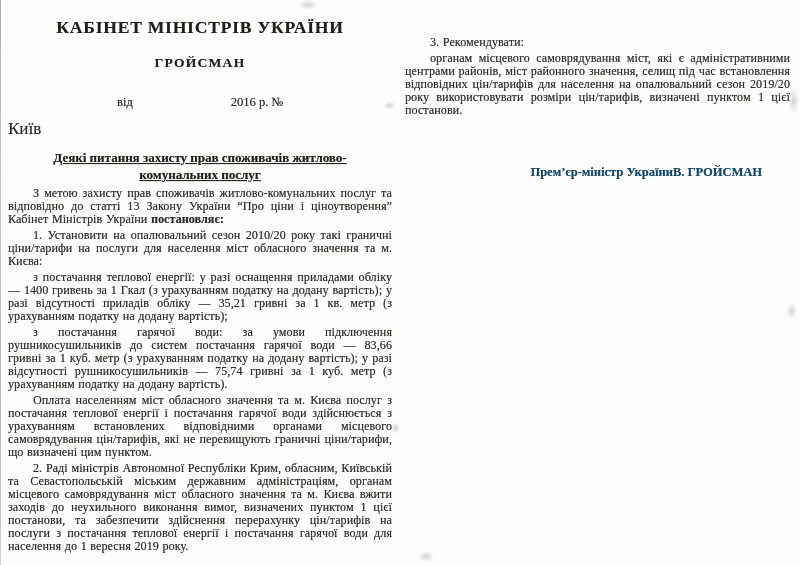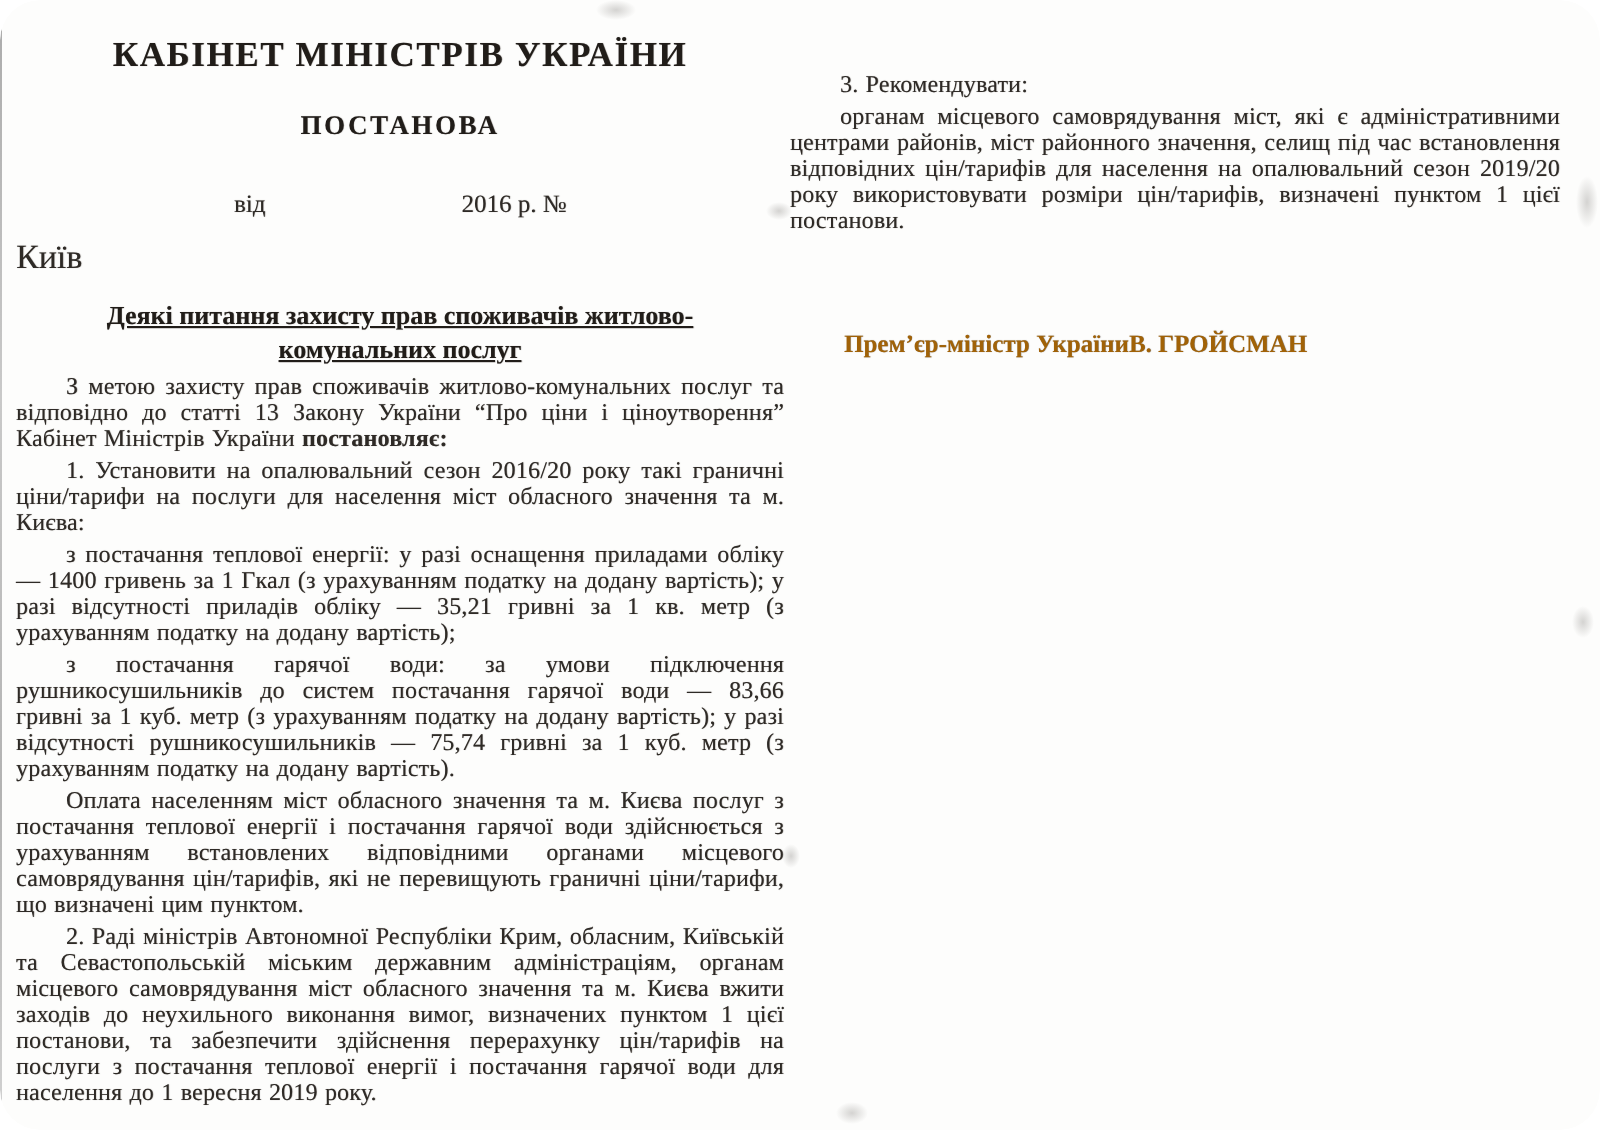--- a/index.html
+++ b/index.html
@@ -1,31 +1,31 @@
 <!DOCTYPE html>
 <html><head>
 <meta charset="utf-8">
 <style>
-  * { box-sizing: border-box; border-radius: 20px; }
+  * { box-sizing: border-box; }
   html, body { margin: 0; padding: 0; background: #ffffff; }
 
   .scan {
     position: relative;
     width: 800px;
     height: 565px;
     background: #fdfdfc;
     overflow: hidden;
     font-family: "Liberation Serif", "DejaVu Serif", serif;
     color: #2e2a26;
     text-shadow: 0.2px 0.2px 0.4px rgba(55,48,42,0.55);
   }
 
   .col { position: absolute; top: 0; }
   .col-left  { left: 8px;   width: 384px; }
-  .col-right { left: 395px; width: 385px; padding-top: 33px; }
+  .col-right { left: 405px; width: 385px; padding-top: 33px; }
 
   .org {
     margin: 17px 0 0;
     text-align: center;
     font-size: 17.5px;
     font-weight: bold;
     letter-spacing: 0.8px;
     color: #211d19;
     line-height: 1.2;
   }
@@ -73,25 +73,25 @@
     letter-spacing: 0.1px;
     word-spacing: 0.5px;
   }
   p.body.first { margin-top: 4px; }
   .col-right p.body.gap { margin-top: 7px; }
 
   .signature {
     margin-top: 48px;
     padding: 0 28px 0 27px;
     display: flex;
-    justify-content: flex-start;
+    justify-content: flex-end;
     font-size: 12.5px;
     font-weight: bold;
     line-height: 15px;
-    color: #a16207;
+    color: #0c4a6e;
   }
 
   
   .edge-left {
     position: absolute;
     left: 0; top: 0;
     width: 1px; height: 565px;
     background: linear-gradient(#8f8f8f, #b8b8b8 35%, #9a9a9a 70%, #c4c4c4);
     opacity: 0.75;
   }
@@ -116,34 +116,34 @@
   <div class="smudge s1"></div>
   <div class="smudge s2"></div>
   <div class="smudge s3"></div>
   <div class="smudge s4"></div>
   <div class="smudge s5"></div>
   <div class="smudge s6"></div>
 
   <div class="col col-left">
     <div class="org">КАБІНЕТ МІНІСТРІВ УКРАЇНИ</div>
 
-    <div class="doctype">ПОСТАНОВА</div>
+    <div class="doctype">ГРОЙСМАН</div>
 
     <div class="dateline">
       <span>від</span>
       <span class="suffix">2016 р. №</span>
     </div>
 
     <div class="city">Київ</div>
 
     <div class="doc-title">Деякі питання захисту прав споживачів житлово-комунальних послуг</div>
 
     <p class="body first"><span>З метою захисту прав споживачів житлово-комунальних послуг та відповідно до статті 13 Закону України “Про ціни і ціноутворення” Кабінет Міністрів України</span> <b>постановляє:</b></p>
 
-    <p class="body">1. Установити на опалювальний сезон 2016/20 року такі граничні ціни/тарифи на послуги для населення міст обласного значення та м. Києва:</p>
+    <p class="body">1. Установити на опалювальний сезон 2010/20 року такі граничні ціни/тарифи на послуги для населення міст обласного значення та м. Києва:</p>
     <p class="body">з постачання теплової енергії: у разі оснащення приладами обліку — 1400 гривень за 1 Гкал (з урахуванням податку на додану вартість); у разі відсутності приладів обліку — 35,21 гривні за 1 кв. метр (з урахуванням податку на додану вартість);</p>
     <p class="body">з постачання гарячої води: за умови підключення рушникосушильників до систем постачання гарячої води — 83,66 гривні за 1 куб. метр (з урахуванням податку на додану вартість); у разі відсутності рушникосушильників — 75,74 гривні за 1 куб. метр (з урахуванням податку на додану вартість).</p>
     <p class="body">Оплата населенням міст обласного значення та м. Києва послуг з постачання теплової енергії і постачання гарячої води здійснюється з урахуванням встановлених відповідними органами місцевого самоврядування цін/тарифів, які не перевищують граничні ціни/тарифи, що визначені цим пунктом.</p>
     <p class="body">2. Раді міністрів Автономної Республіки Крим, обласним, Київській та Севастопольській міським державним адміністраціям, органам місцевого самоврядування міст обласного значення та м. Києва вжити заходів до неухильного виконання вимог, визначених пунктом 1 цієї постанови, та забезпечити здійснення перерахунку цін/тарифів на послуги з постачання теплової енергії і постачання гарячої води для населення до 1 вересня 2019 року.</p>
   </div>
 
   <div class="col col-right">
     <p class="body">3. Рекомендувати:</p>
     <p class="body">органам місцевого самоврядування міст, які є адміністративними центрами районів, міст районного значення, селищ під час встановлення відповідних цін/тарифів для населення на опалювальний сезон 2019/20 року використовувати розміри цін/тарифів, визначені пунктом 1 цієї постанови.</p>
 

